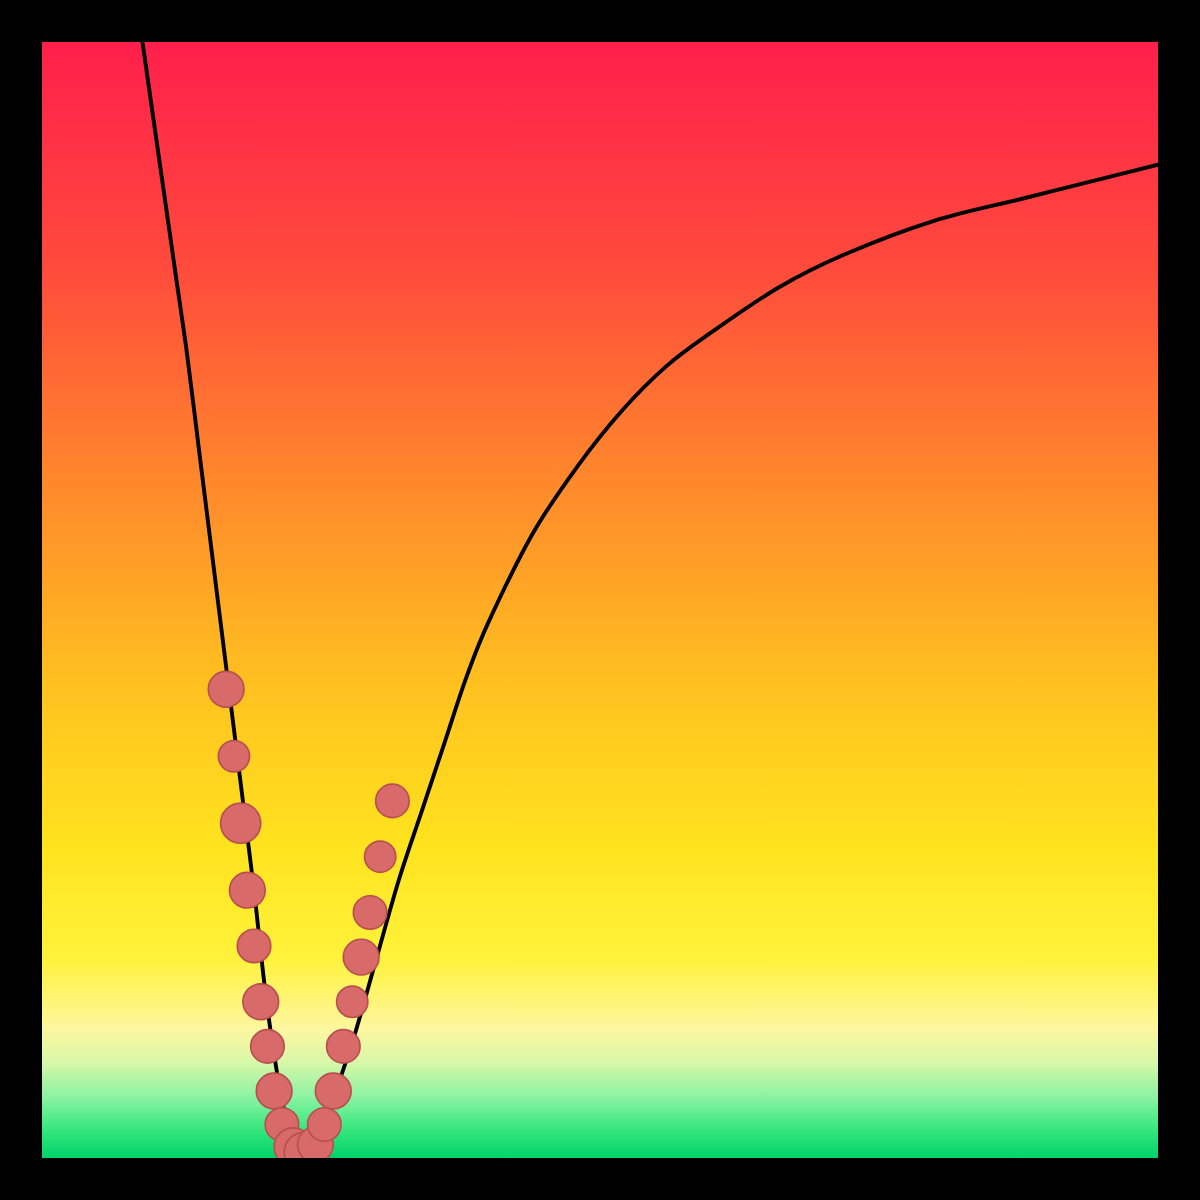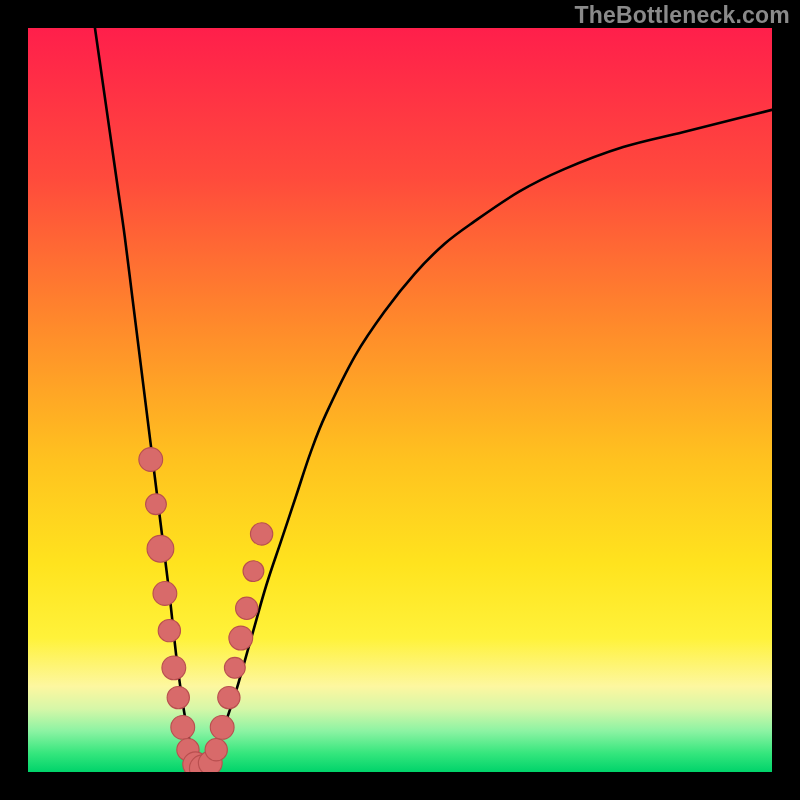--- a/index.html
+++ b/index.html
@@ -94,14 +94,13 @@
           <circle cx="26.10" cy="94.00" r="1.60" fill="#d86a6a" stroke="#b84f4f" stroke-width="0.15"></circle>
           <circle cx="27.00" cy="90.00" r="1.50" fill="#d86a6a" stroke="#b84f4f" stroke-width="0.15"></circle>
           <circle cx="27.80" cy="86.00" r="1.40" fill="#d86a6a" stroke="#b84f4f" stroke-width="0.15"></circle>
           <circle cx="28.60" cy="82.00" r="1.60" fill="#d86a6a" stroke="#b84f4f" stroke-width="0.15"></circle>
           <circle cx="29.40" cy="78.00" r="1.50" fill="#d86a6a" stroke="#b84f4f" stroke-width="0.15"></circle>
           <circle cx="30.30" cy="73.00" r="1.40" fill="#d86a6a" stroke="#b84f4f" stroke-width="0.15"></circle>
           <circle cx="31.40" cy="68.00" r="1.50" fill="#d86a6a" stroke="#b84f4f" stroke-width="0.15"></circle>
         </g>
     </svg>
   </div>
-  <div class="watermark">TheBottleneck.com</div>
 </div>
 
 </body></html>

